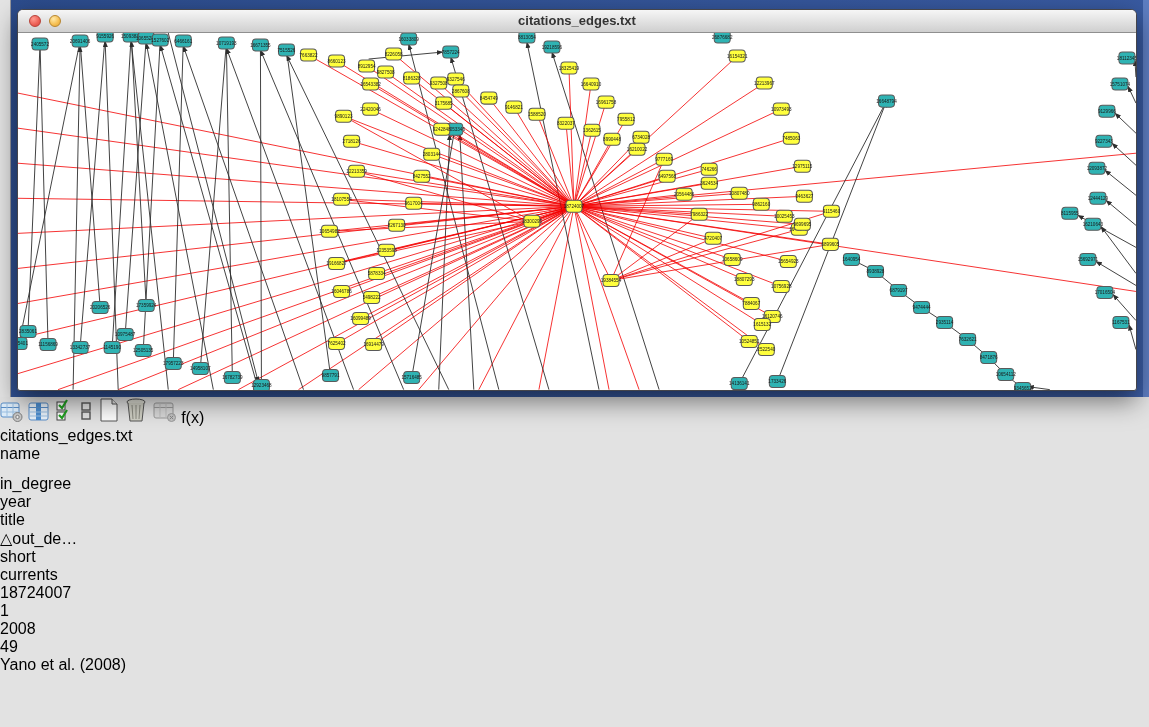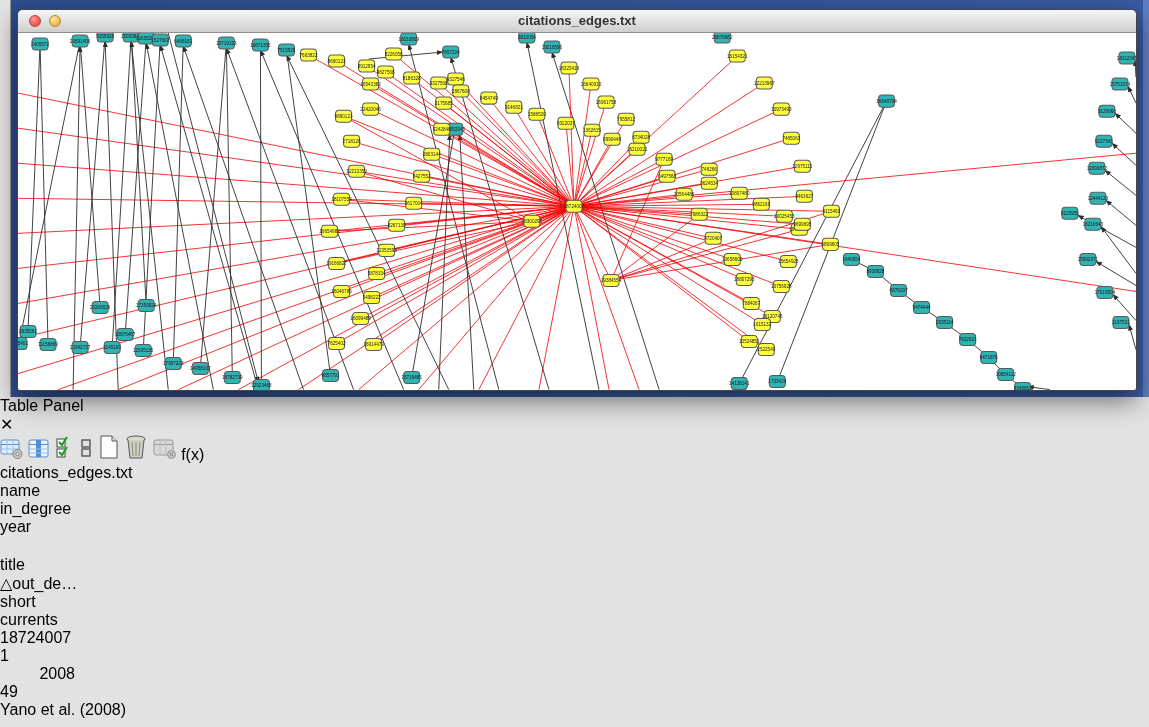--- a/index.html
+++ b/index.html
@@ -765,27 +765,20 @@
           </svg>
         <div class="grip"></div>
       </div>
     </div>
   </div>
 
   <div class="splitter">
       <div class="thumb"></div>
     </div>
 
-  <div class="panel-header">
-    <div class="panel-title">Table Panel</div>
-    <div class="panel-hdr-icons">
-      <span class="float-ic"><i class="sq1"></i><i class="sq2"></i></span>
-      <span class="close-x">✕</span>
-    </div>
-  </div>
 
   <div class="panel-area">
     <div class="panel-box">
       <div class="toolbar">
         <span class="tool-btn">
           <svg width="24" height="22">
               <rect x="1" y="2" width="18" height="14" rx="2" fill="#dfeefb" stroke="#5a8fc9"></rect>
               <line x1="1" y1="6.5" x2="19" y2="6.5" stroke="#5a8fc9"></line>
               <line x1="7" y1="2" x2="7" y2="16" stroke="#9cc1e4"></line>
               <line x1="13" y1="2" x2="13" y2="16" stroke="#9cc1e4"></line>
@@ -846,32 +839,32 @@
 
         <div class="combo">
           <span class="val">citations_edges.txt</span>
           <span class="steppers"><i class="up"></i><i class="dn"></i></span>
         </div>
       </div>
 
       <div class="tablewrap">
         <div class="thead" id="thead">
             <div class="hcell" style="width: 95px;"><span>name</span></div>
-            <div class="hcell" style="width: 95px;"><span>in_degree</span></div>
+            <div class="hcell" style="width: 95px; margin-top: 12px;"><span>in_degree</span></div>
             <div class="hcell" style="width: 75px;"><span>year</span></div>
-            <div class="hcell" style="width: 490px; margin-top: 20px;"><span>title</span></div>
+            <div class="hcell" style="width: 490px;"><span>title</span></div>
             <div class="hcell" style="width: 85px;"><span class="sort-tri">△</span><span>out_de…</span></div>
             <div class="hcell" style="width: 145px;"><span>short</span></div>
             <div class="hcell" style="width: 130px;"><span>currents</span></div>
           </div>
         <div class="tbody" id="tbody">
             <div class="trow">
               <div class="cell" style="width: 95px;">18724007</div>
               <div class="cell" style="width: 95px;">1</div>
-              <div class="cell" style="width: 75px; text-align: right;">2008</div>
+              <div class="cell" style="width: 75px;">2008</div>
               <div class="cell" style="width: 85px;">49</div>
               <div class="cell" style="width: 145px;">Yano et al. (2008)</div>
             </div>
           </div>
         <div class="vscroll">
             <div class="sthumb"></div>
           </div>
       </div>
     </div>
 

